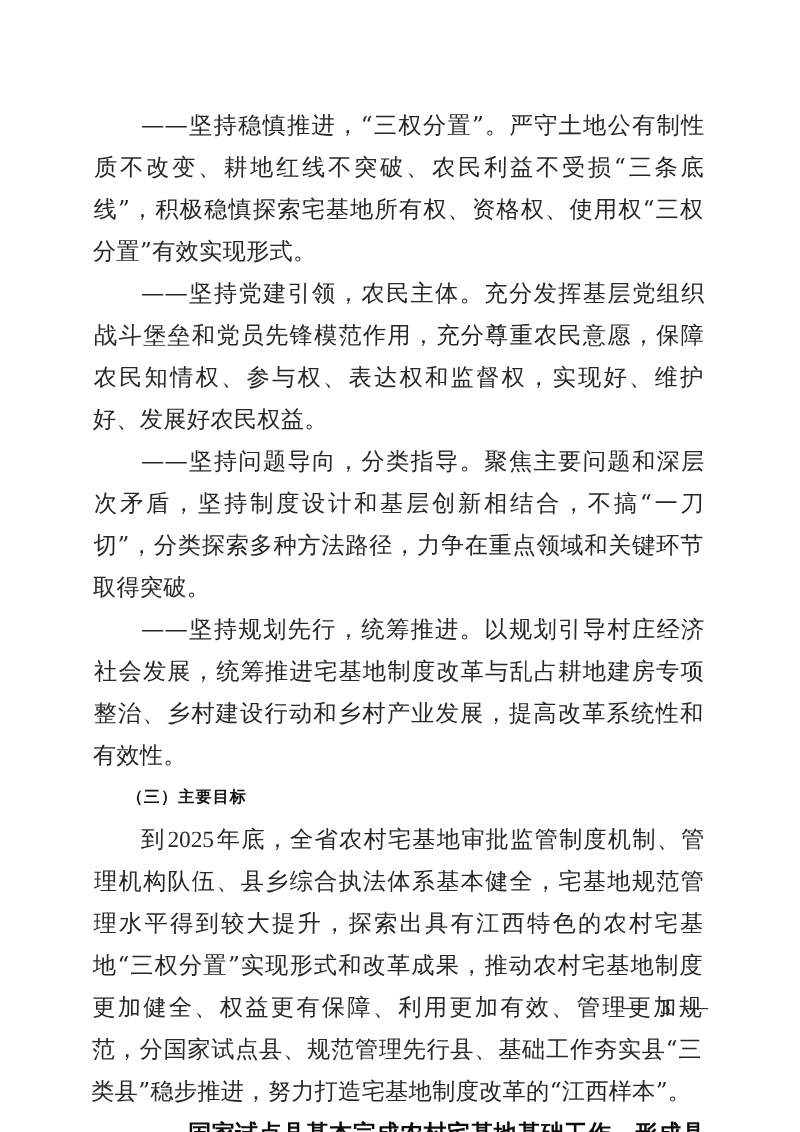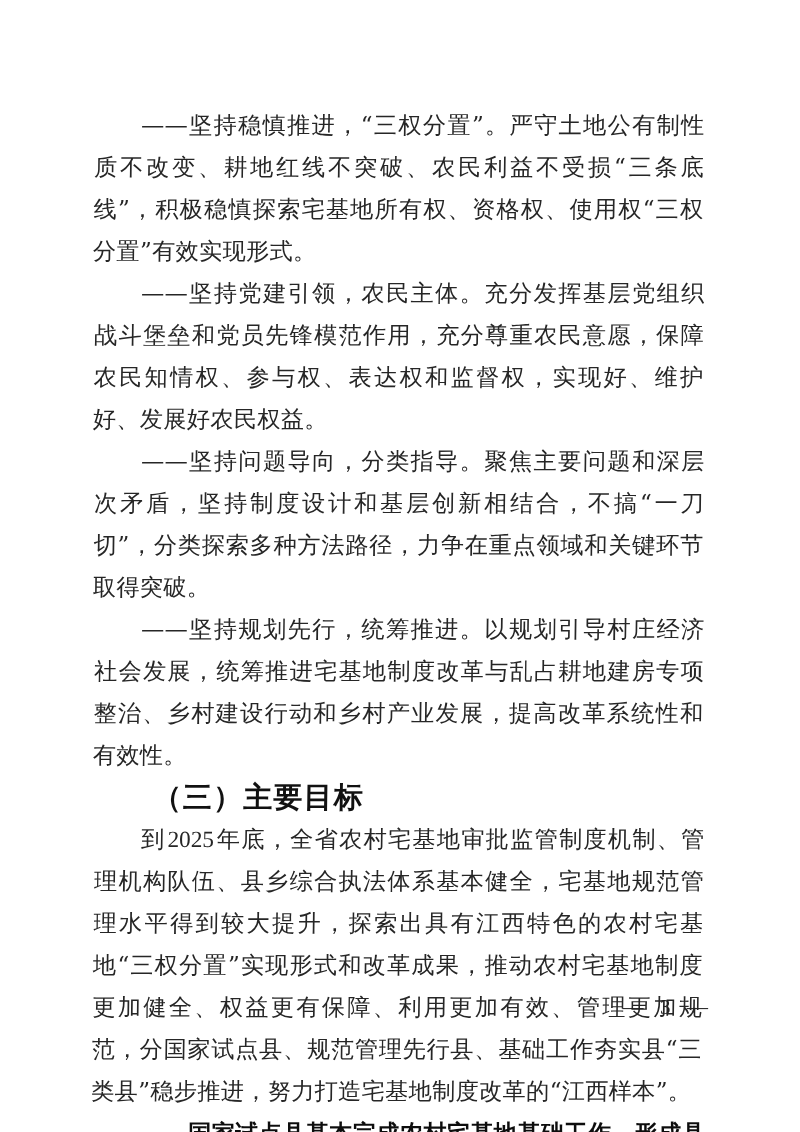--- a/index.html
+++ b/index.html
@@ -57,21 +57,21 @@
   }
 
   
   .para.dash {
     text-indent: 2em;
   }
 
   
   .heading {
     font-family: "DejaVu Serif", "Liberation Serif", serif;
-    font-size: 29px;
+    font-size: 16px;
     line-height: 42px;
     font-weight: 700;
     color: #111111;
     text-indent: 2em;
     margin: 0;
     letter-spacing: 1.2px;
     transform: skewX(-0.8deg);
     transform-origin: left top;
   }
 

